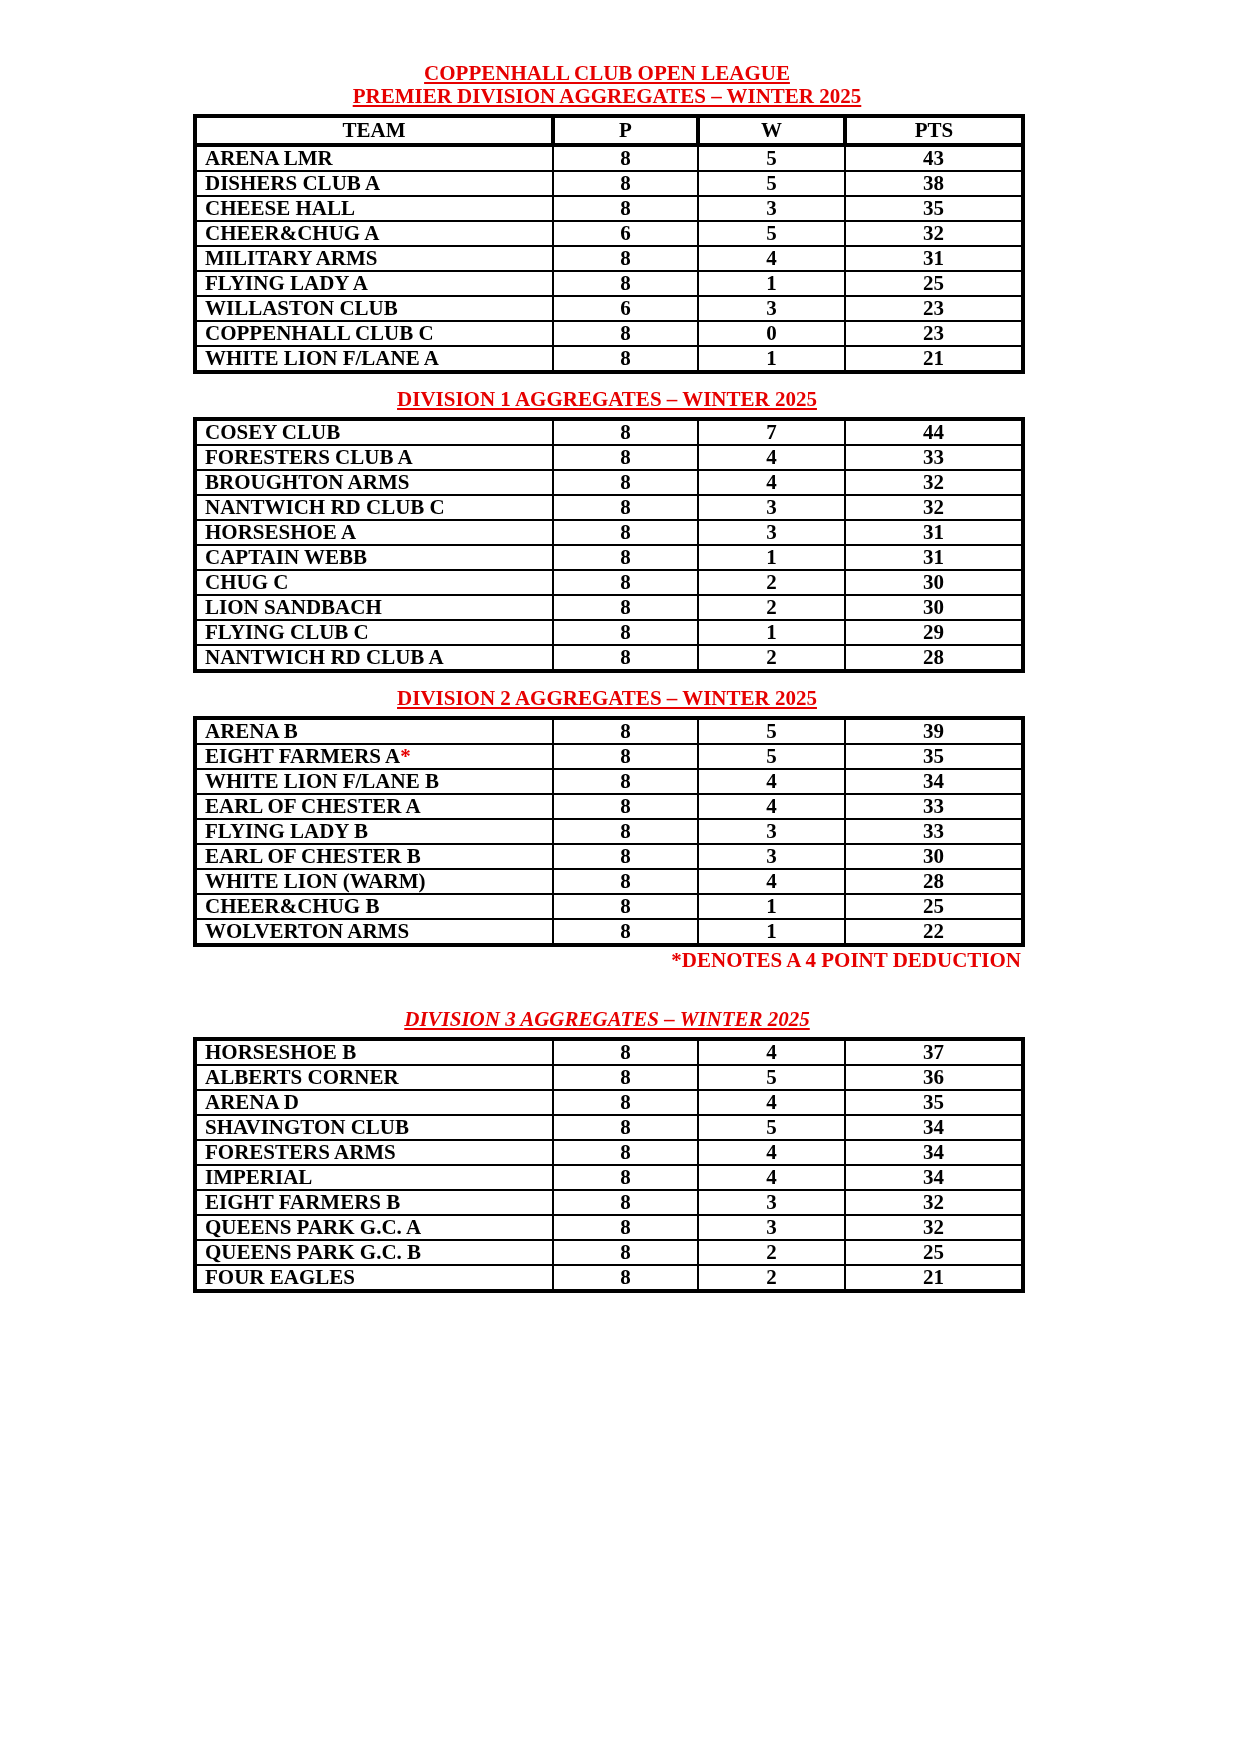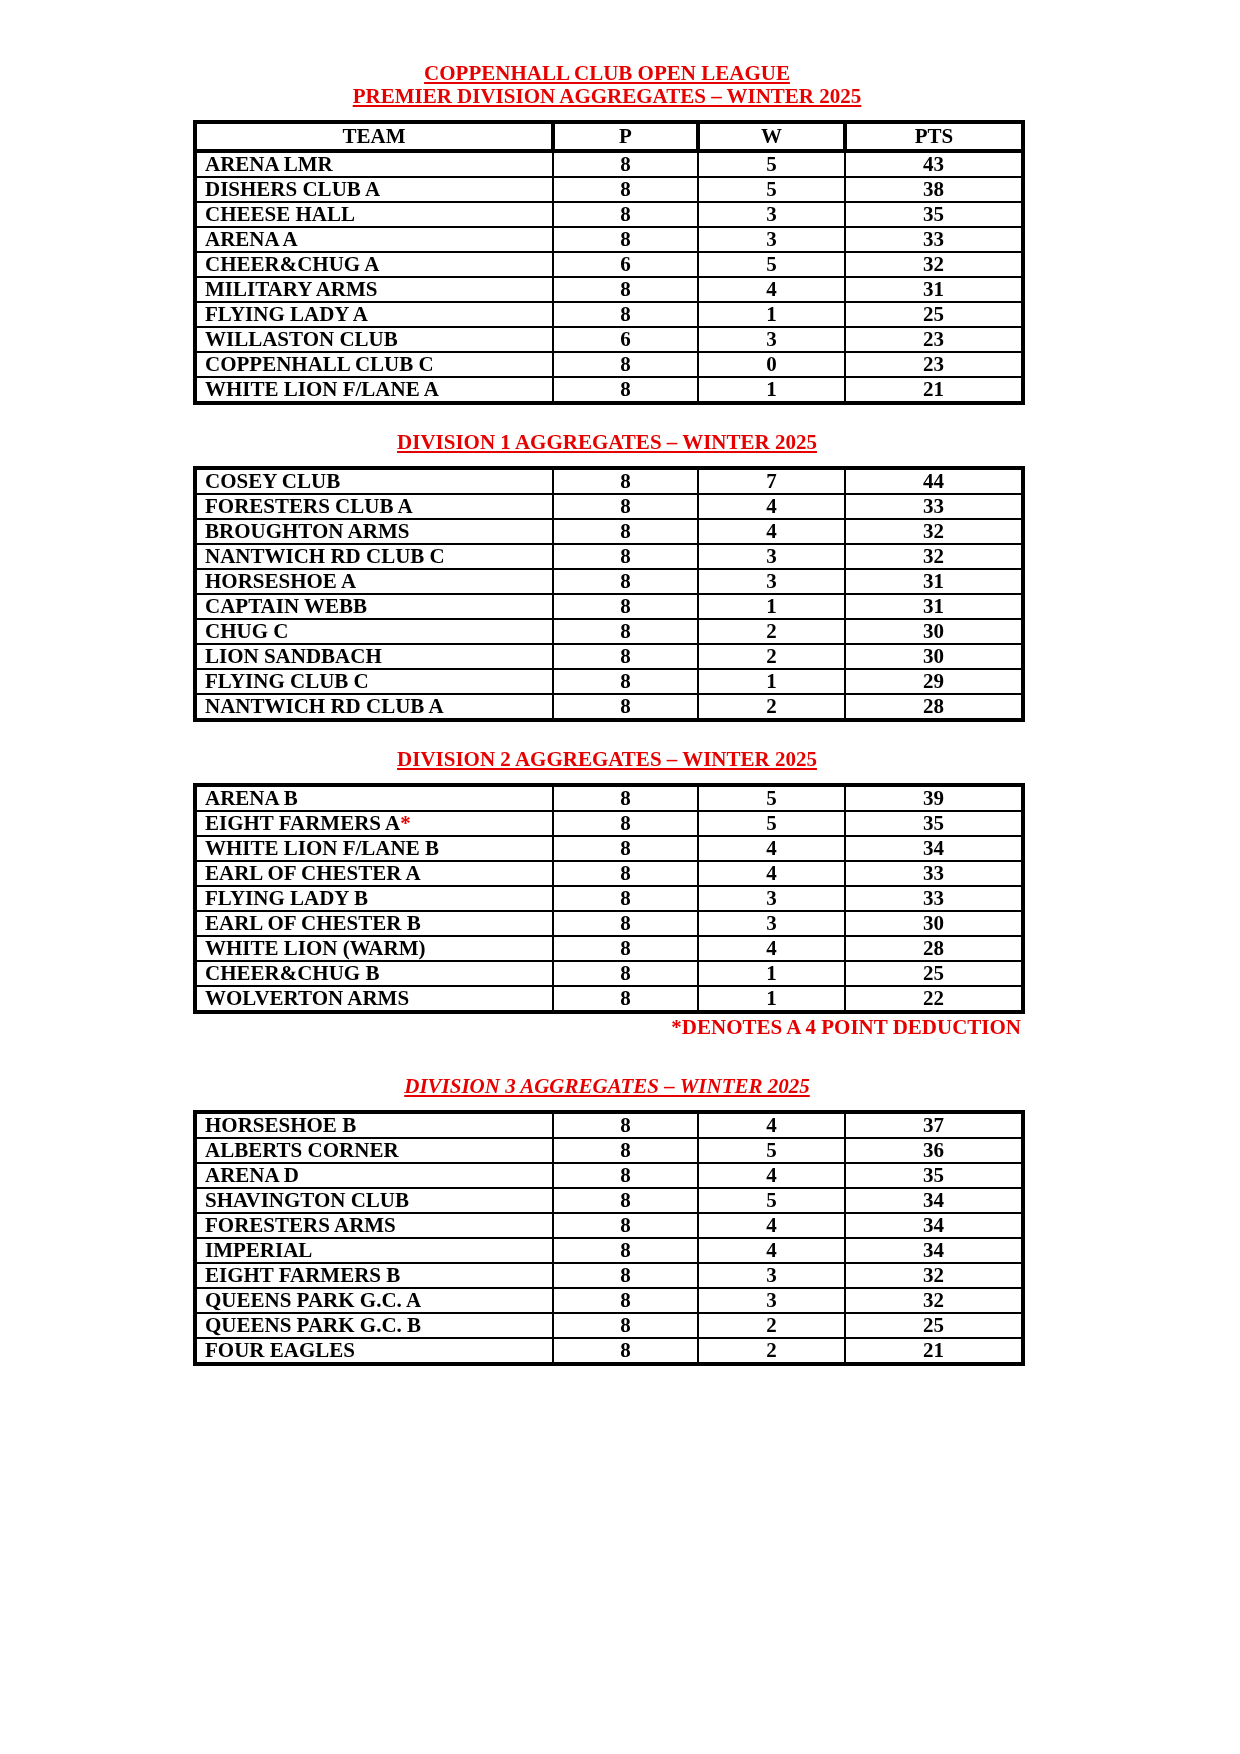--- a/index.html
+++ b/index.html
@@ -31,21 +31,21 @@
     text-decoration: underline;
     text-decoration-thickness: 2px;
     text-underline-offset: 2px;
     white-space: nowrap;
   }
   table.league-table {
     border-collapse: collapse;
     table-layout: fixed;
     width: 828px;
     border: 4px solid var(--ink);
-    margin-top: 12px;
+    margin-top: 6px;
   }
   col.c-team { width: 358px; }
   col.c-p    { width: 145px; }
   col.c-w    { width: 147px; }
   col.c-pts  { width: 178px; }
   .league-table th {
     border: 4px solid var(--ink);
     height: 25px;
     padding: 0;
     font-size: 21px;
@@ -62,21 +62,21 @@
     text-align: center;
     font-weight: bold;
     overflow: hidden;
     white-space: nowrap;
   }
   .league-table td.team {
     text-align: left;
     padding-left: 8px;
   }
   .red { color: var(--red); }
-  .sec-gap .division-title { margin-top: 26px; }
+  .sec-gap .division-title { margin-top: 14px; }
   .sec-gap-lg .division-title { margin-top: 37px; font-style: italic; }
   .note {
     margin: 2px 0 0 0;
     font-size: 21px;
     line-height: 22px;
     color: var(--red);
     font-weight: bold;
     text-align: right;
   }
 </style>
@@ -117,26 +117,20 @@
             <td>5</td>
             <td>38</td>
           </tr>
           <tr>
             <td class="team">CHEESE HALL</td>
             <td>8</td>
             <td>3</td>
             <td>35</td>
           </tr>
           <tr>
-            <td class="team">ARENA A</td>
-            <td>8</td>
-            <td>3</td>
-            <td>33</td>
-          </tr>
-          <tr>
             <td class="team">CHEER&amp;CHUG A</td>
             <td>6</td>
             <td>5</td>
             <td>32</td>
           </tr>
           <tr>
             <td class="team">MILITARY ARMS</td>
             <td>8</td>
             <td>4</td>
             <td>31</td>

